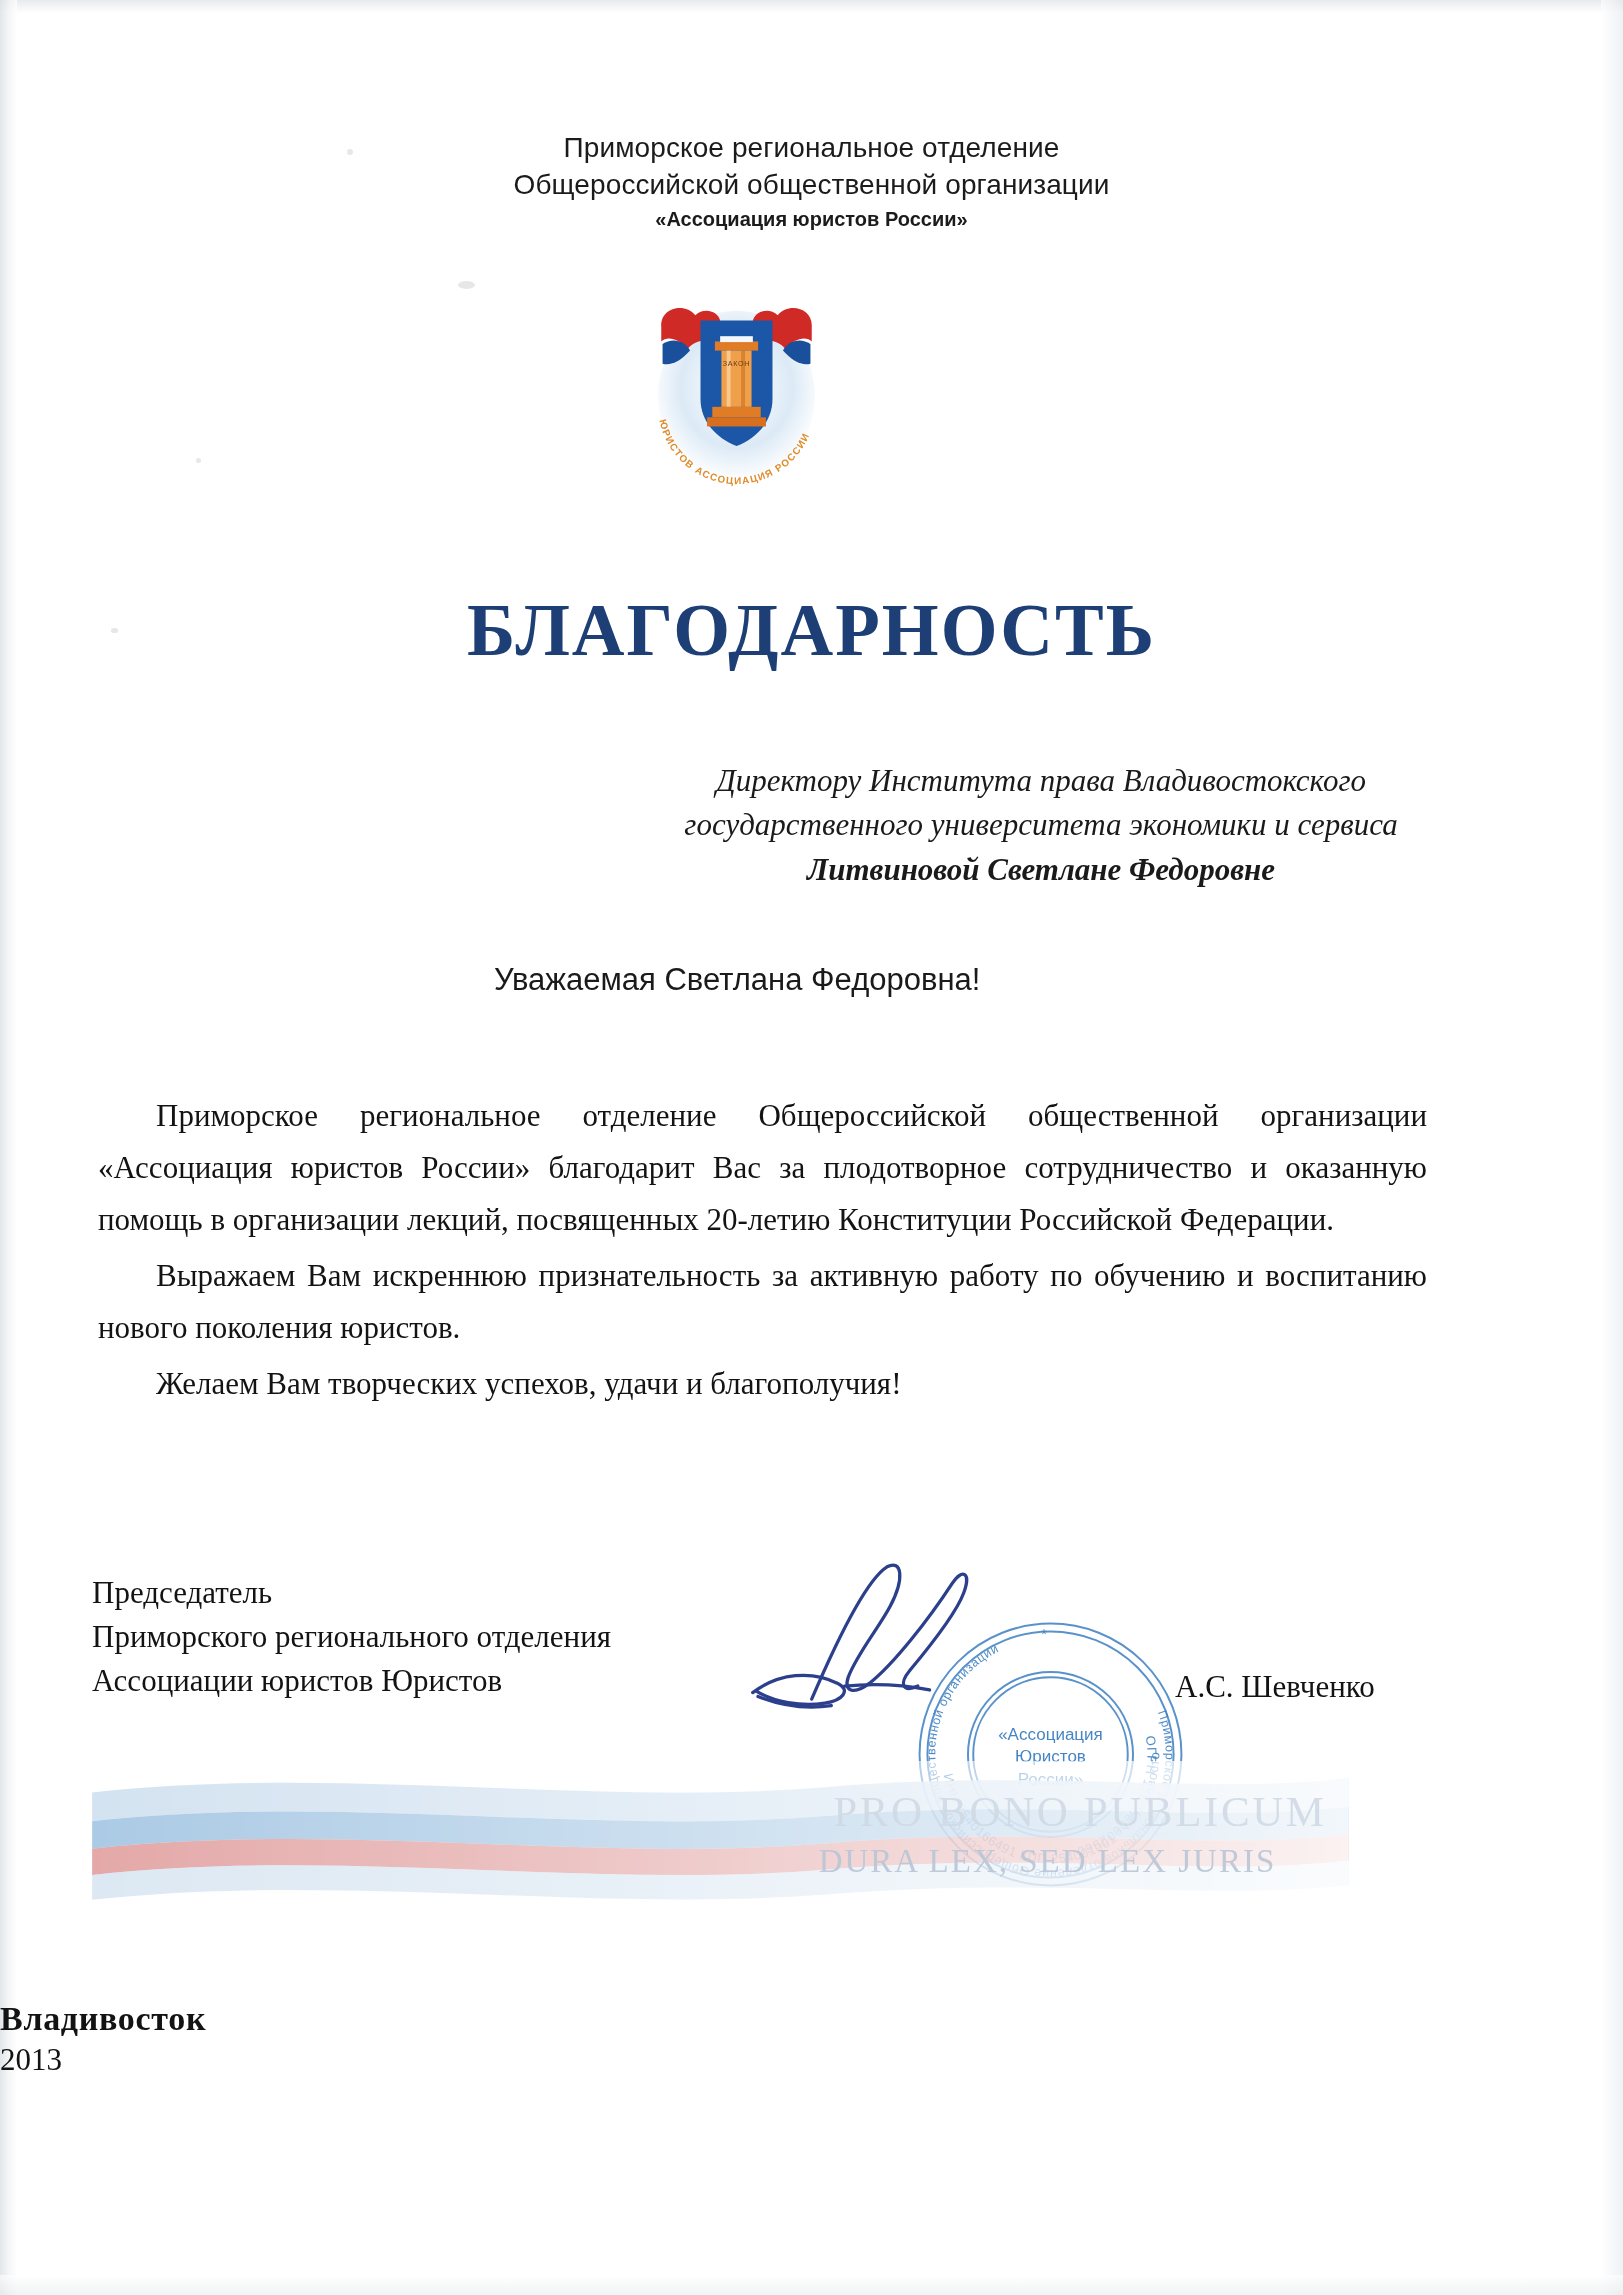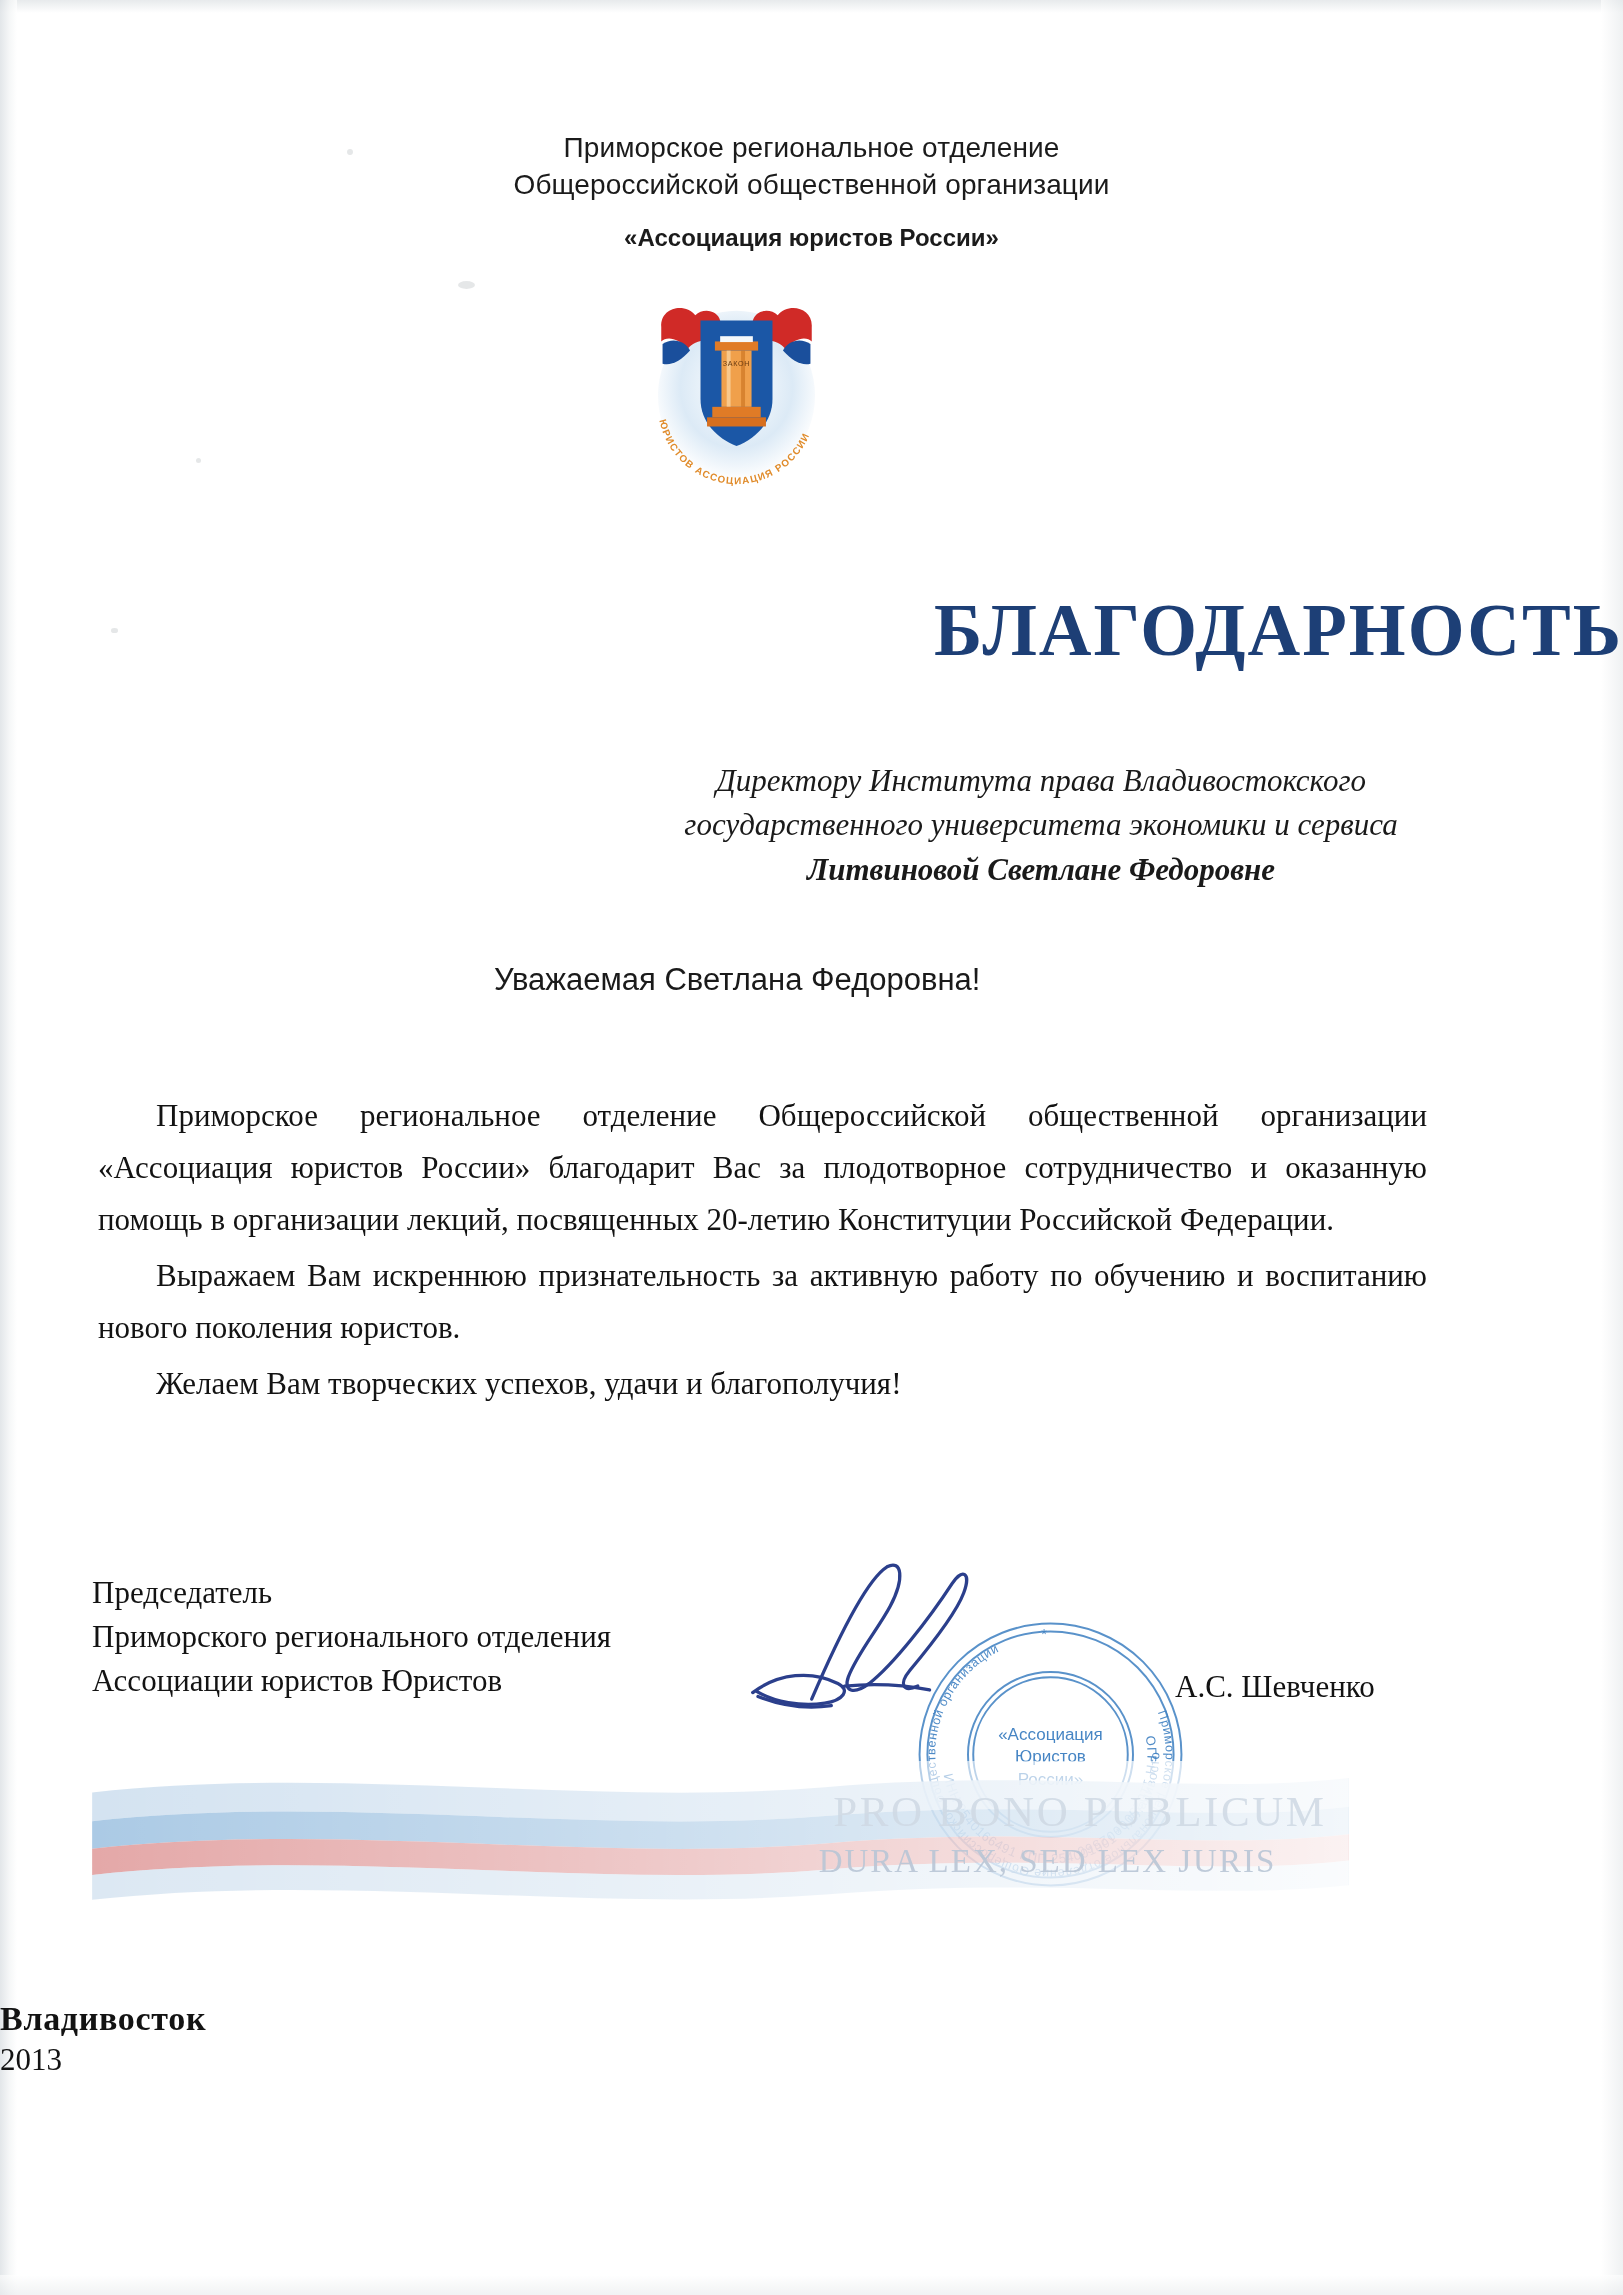--- a/index.html
+++ b/index.html
@@ -65,42 +65,42 @@
     font-family: "Liberation Sans", sans-serif;
     color: #1b1b1b;
     line-height: 1.32;
   }
   .org-header .l1,
   .org-header .l2 {
     font-size: 28px;
     letter-spacing: 0.1px;
   }
   .org-header .l3 {
-    font-size: 24px;
+    font-size: 20px;
     font-weight: bold;
-    margin-top: 18px;
+    margin-top: 2px;
   }
 
   
   .emblem {
     position: absolute;
     left: 622px;
     top: 281px;
     width: 229px;
     height: 236px;
   }
   .emblem svg { display: block; }
 
   
   .doc-title {
     position: absolute;
     left: 0;
     top: 589px;
     width: 1623px;
-    text-align: right;
+    text-align: center;
     font-family: "Liberation Serif", serif;
     font-weight: bold;
     font-size: 73px;
     letter-spacing: 2px;
     color: #1d3f76;
   }
 
   
   .addressee {
     position: absolute;

